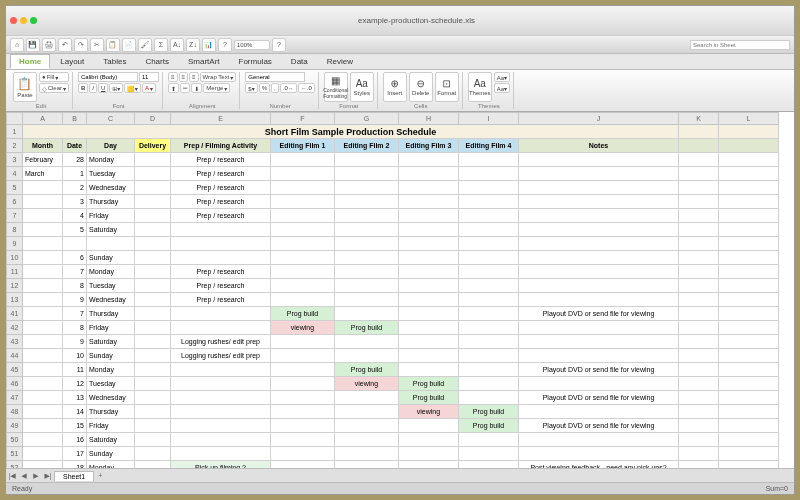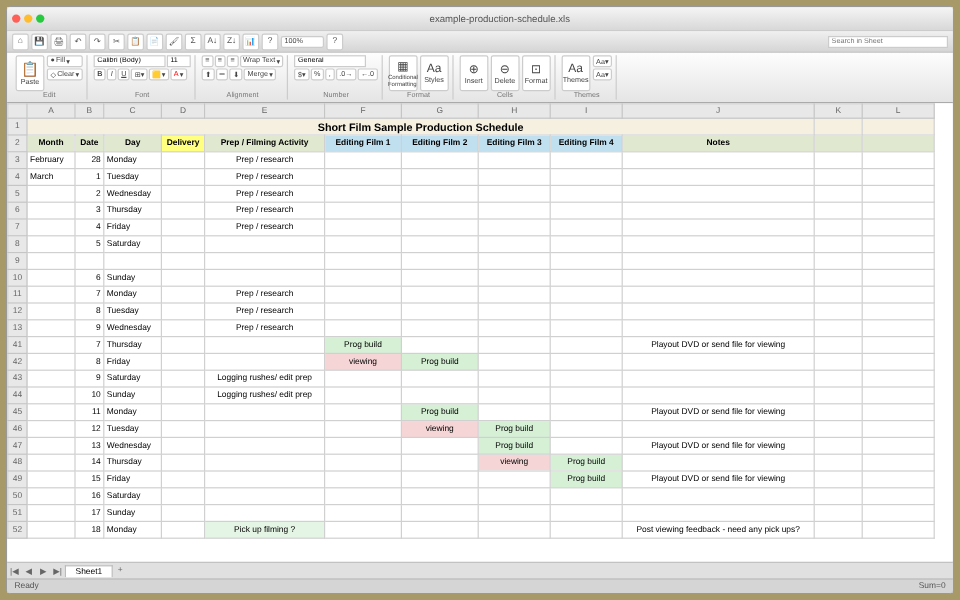--- a/index.html
+++ b/index.html
@@ -1,18 +1,18 @@
 <!DOCTYPE html>
 <html><head>
 <meta charset="utf-8">
 <style>
 * { box-sizing: border-box; margin: 0; padding: 0; font-family: Arial, Helvetica, sans-serif; }
 body { background: #a89968; width: 800px; height: 500px; overflow: hidden; }
 .window { background: #e8e8e8; margin: 5px; height: 490px; border: 1px solid #999; border-radius: 4px; display: flex; flex-direction: column; }
-.titlebar { height: 20px; background: linear-gradient(#f5f5f5,#d8d8d8); display: flex; align-items: center; padding: 0 4px; font-size: 8px; color: #555; border-bottom: 1px solid #ccc; }
+.titlebar { height: 30px; background: linear-gradient(#f5f5f5,#d8d8d8); display: flex; align-items: center; padding: 0 4px; font-size: 8px; color: #555; border-bottom: 1px solid #ccc; }
 .traffic { display: flex; gap: 3px; margin-right: 6px; }
 .dot { width: 7px; height: 7px; border-radius: 50%; }
 .dot.r { background: #ff5f56; } .dot.y { background: #ffbd2e; } .dot.g { background: #27c93f; }
 .title-center { flex: 1; text-align: center; font-size: 8px; }
 .qat { height: 18px; background: linear-gradient(#f0f0f0,#d5d5d5); display: flex; align-items: center; padding: 0 4px; gap: 2px; border-bottom: 1px solid #bbb; }
 .qat-btn { width: 14px; height: 14px; background: #fff; border: 1px solid #ccc; border-radius: 2px; font-size: 7px; display: flex; align-items: center; justify-content: center; color: #555; }
 .ribbon-tabs { height: 16px; background: #e8e8e8; display: flex; align-items: flex-end; padding: 0 4px; gap: 1px; border-bottom: 1px solid #bbb; }
 .rtab { padding: 2px 8px; font-size: 8px; color: #333; background: #e8e8e8; border: 1px solid transparent; cursor: pointer; }
 .rtab.active { background: #fff; border: 1px solid #bbb; border-bottom: 1px solid #fff; color: #7cb342; font-weight: bold; }
 .ribbon { height: 42px; background: linear-gradient(#fdfdfd,#e5e5e5); display: flex; padding: 2px 4px; gap: 2px; border-bottom: 1px solid #aaa; font-size: 6px; }
@@ -73,20 +73,30 @@
     <div class="qat-btn">A↓</div>
     <div class="qat-btn">Z↓</div>
     <div class="qat-btn">📊</div>
     <div class="qat-btn">?</div>
     <div class="rbtn" style="width:36px">100%</div>
     <div class="qat-btn">?</div>
     <div style="flex:1"></div>
     <input class="fontsel" style="width: 100px;" placeholder="Search in Sheet">
   </div>
 
+  <div class="ribbon-tabs">
+    <div class="rtab active">Home</div>
+    <div class="rtab">Layout</div>
+    <div class="rtab">Tables</div>
+    <div class="rtab">Charts</div>
+    <div class="rtab">SmartArt</div>
+    <div class="rtab">Formulas</div>
+    <div class="rtab">Data</div>
+    <div class="rtab">Review</div>
+  </div>
 
   <div class="ribbon">
     <div class="rgroup">
       <div class="rgroup-body">
         <div class="rbtn rbtn-big">
             <span style="font-size:12px">📋</span>
             <span>Paste</span>
           </div>
         <div style="display:flex;flex-direction:column;gap:1px">
           <div class="rbtn">● <span>Fill</span> ▾</div>

